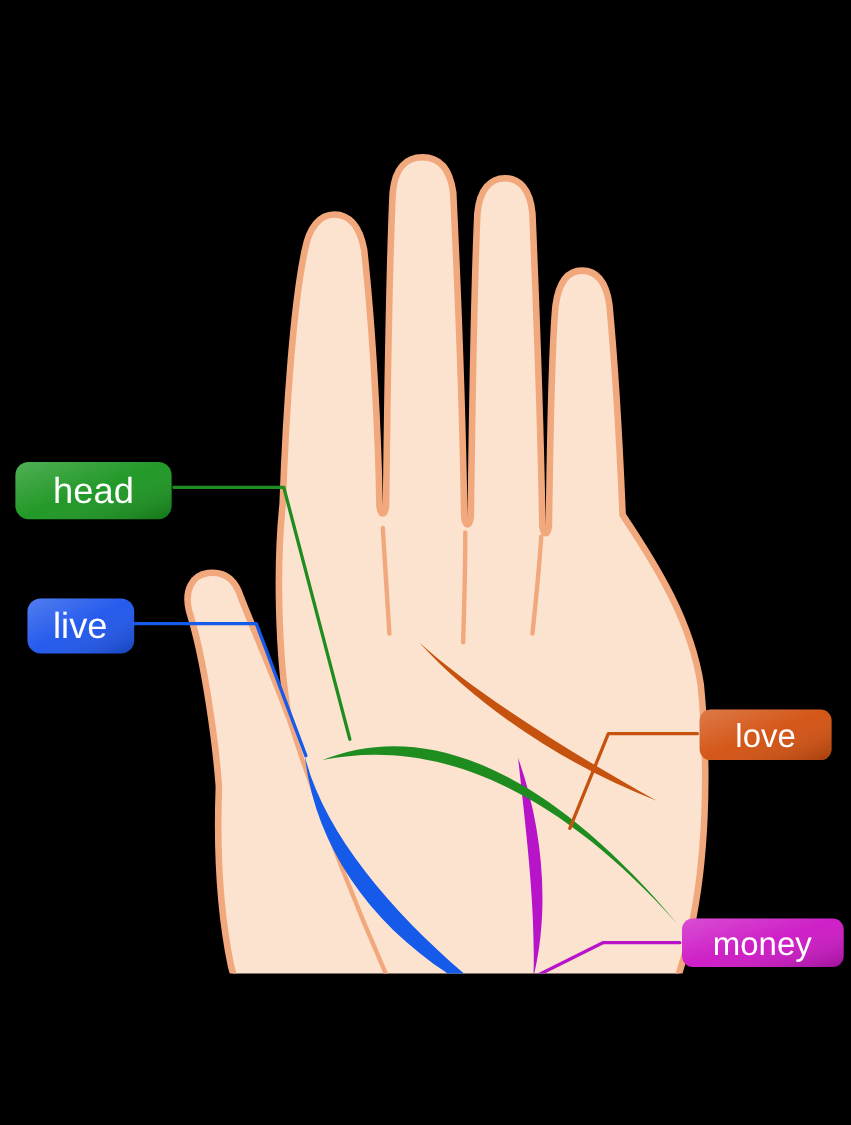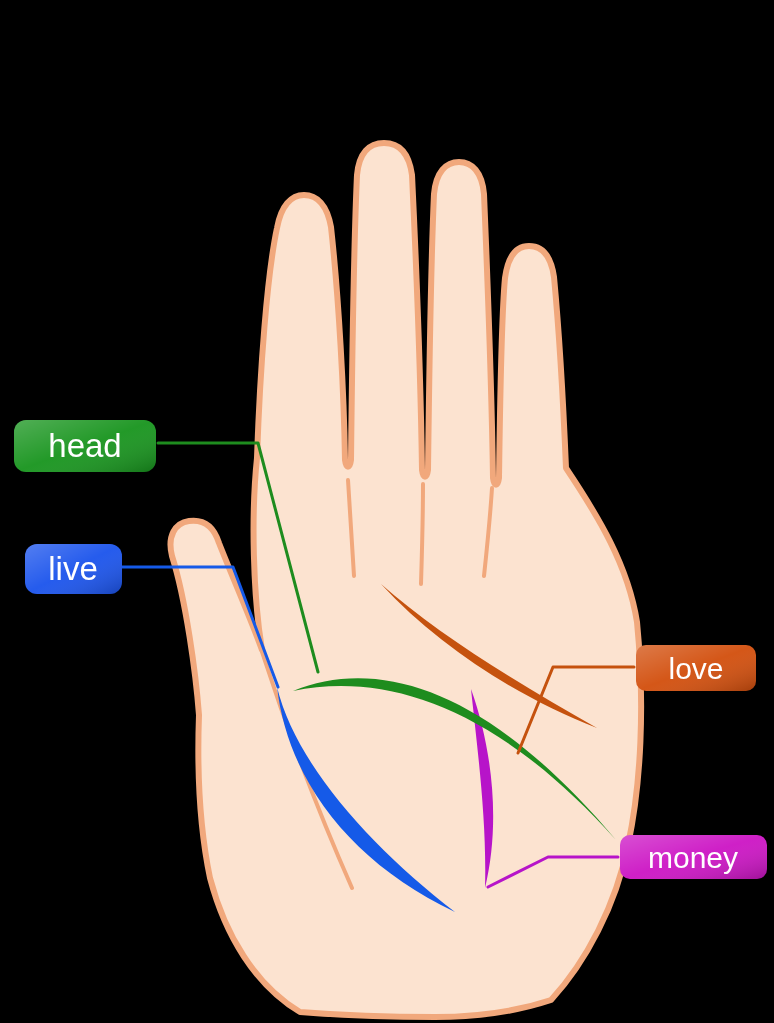--- a/index.html
+++ b/index.html
@@ -1,16 +1,16 @@
 <!DOCTYPE html>
 <html><head>
 <meta charset="utf-8">
 <style>
   html,body{margin:0;padding:0;background:#000;}
-  .stage{position:relative;width:774px;height:1023px;overflow:hidden;}
+  .stage{position:relative;width:774px;height:885px;overflow:hidden;}
   svg{display:block;}
   text.label-text{
     font-family:"Liberation Sans", sans-serif;
     fill:#ffffff;
     text-anchor:middle;
   }
   .lbl-lg{font-size:33px;}
   .lbl-md{font-size:30px;}
 </style>
 </head>

